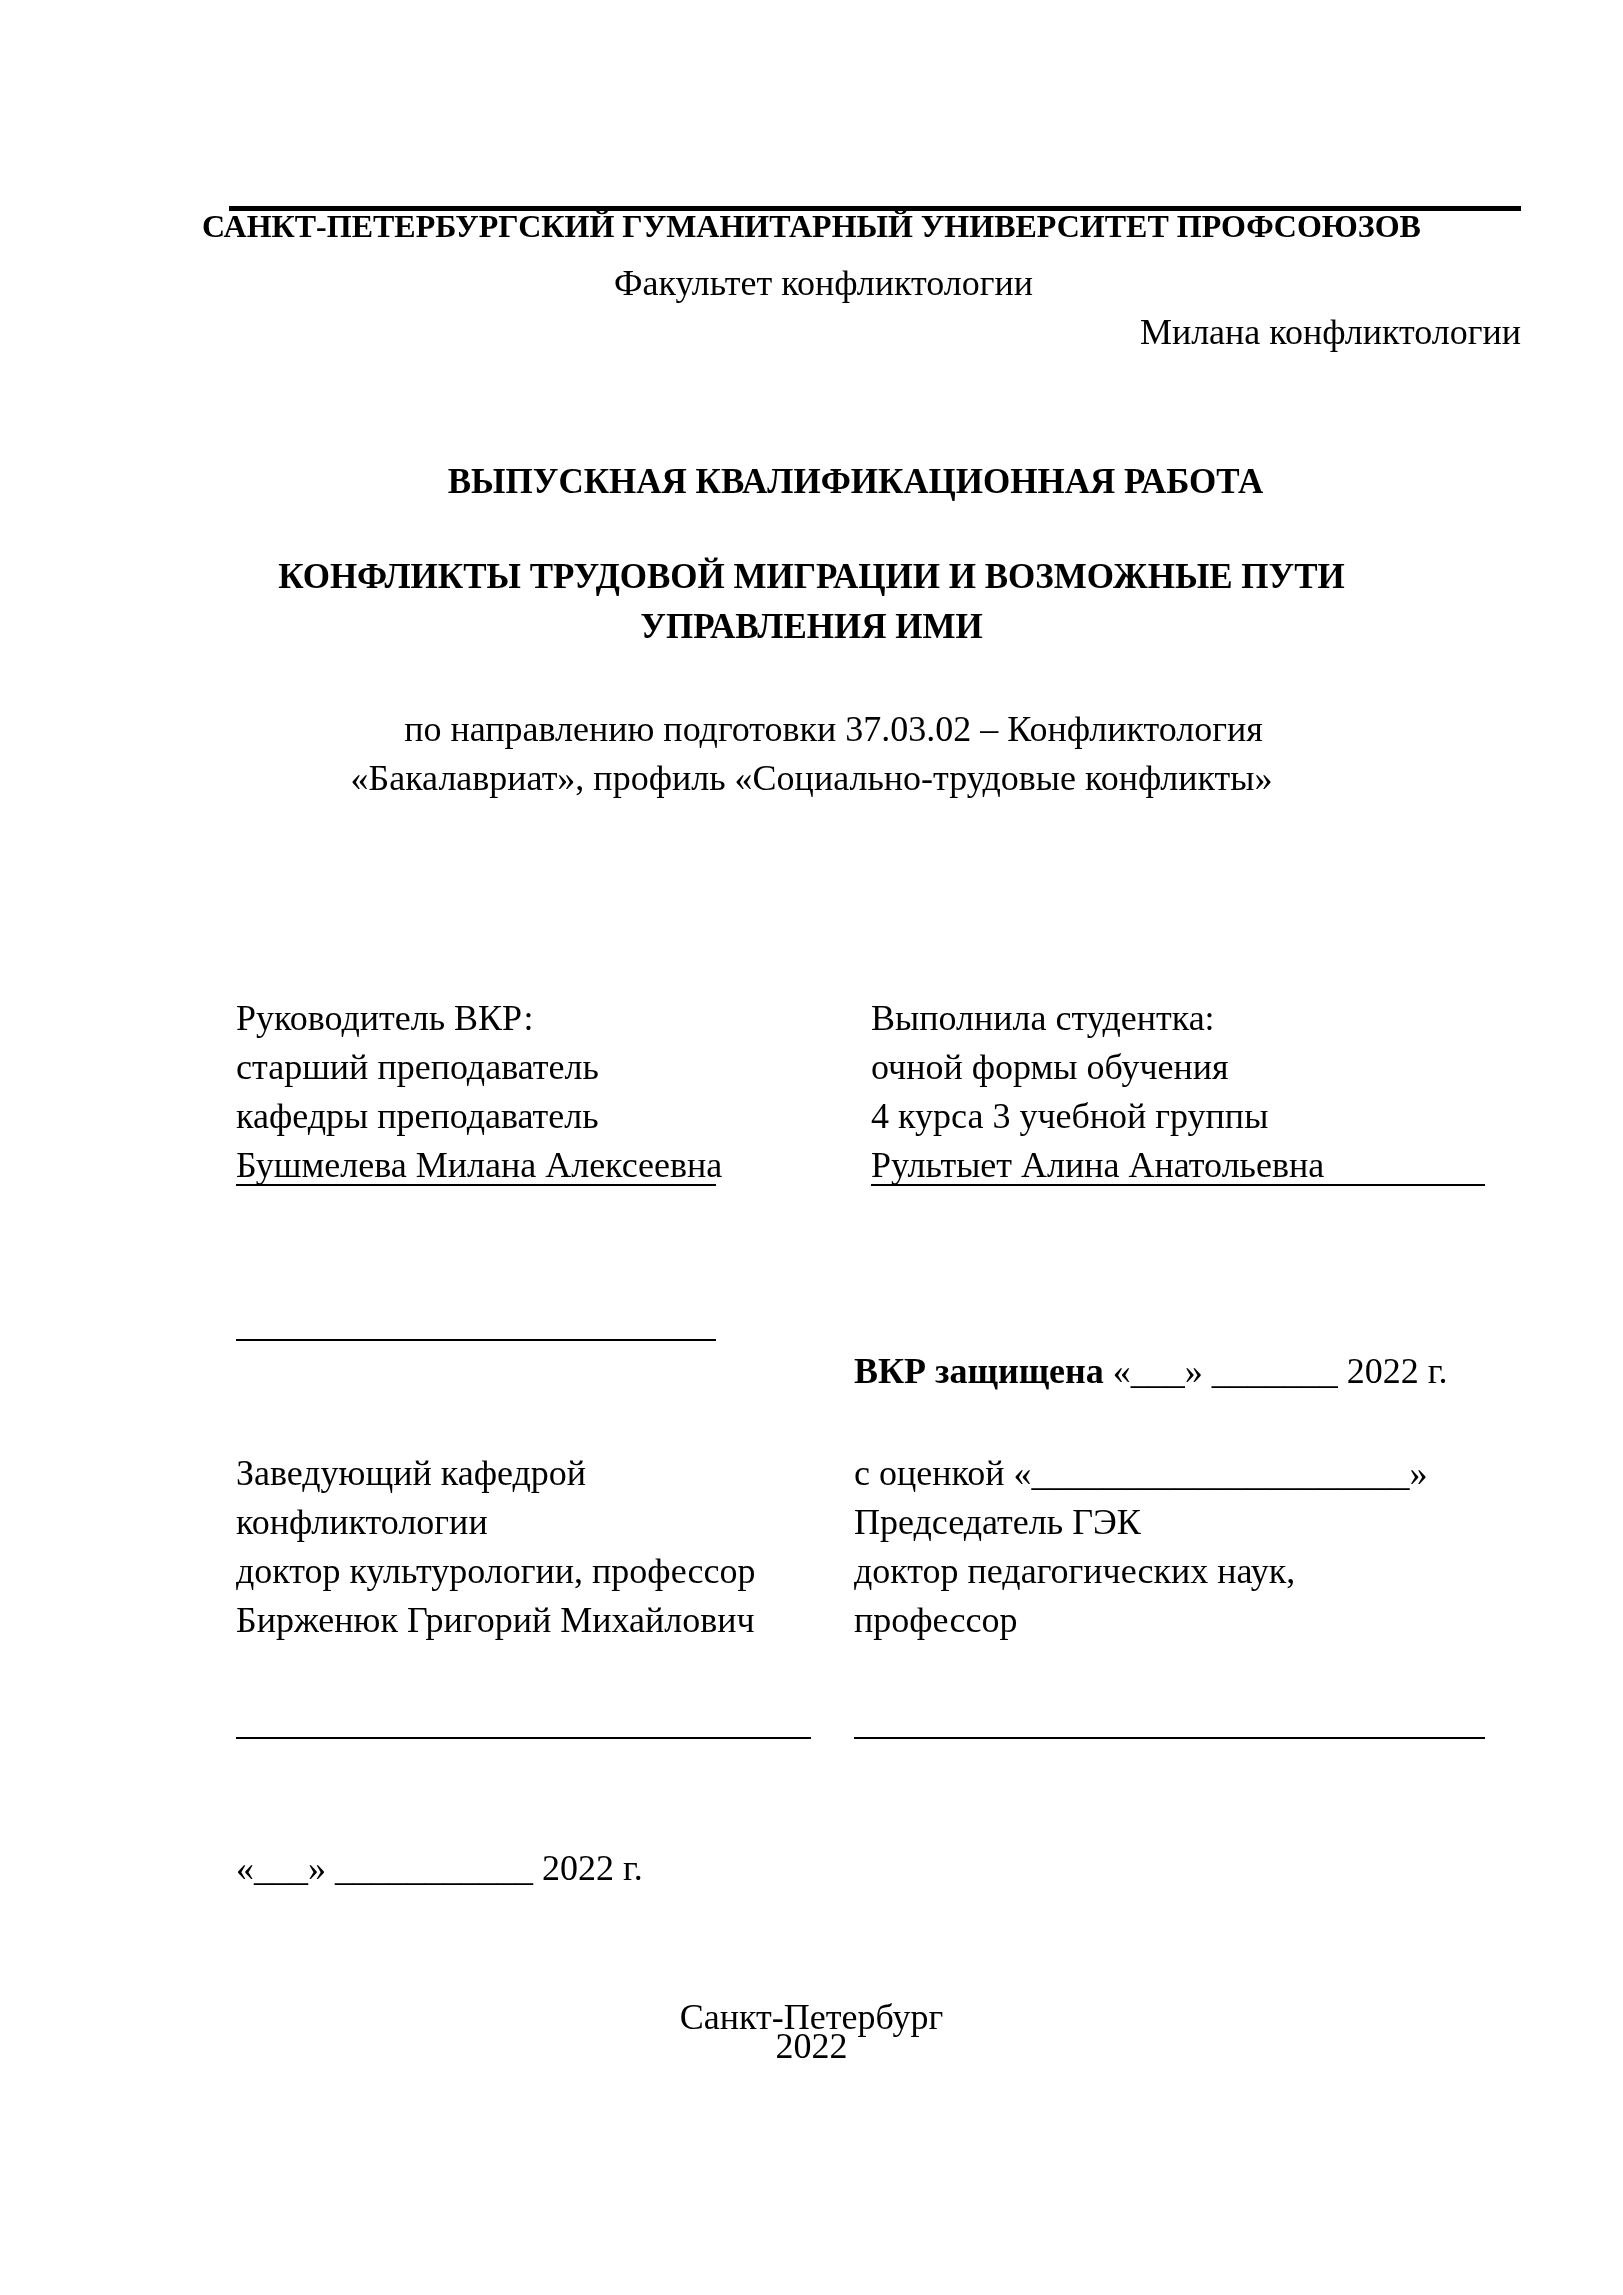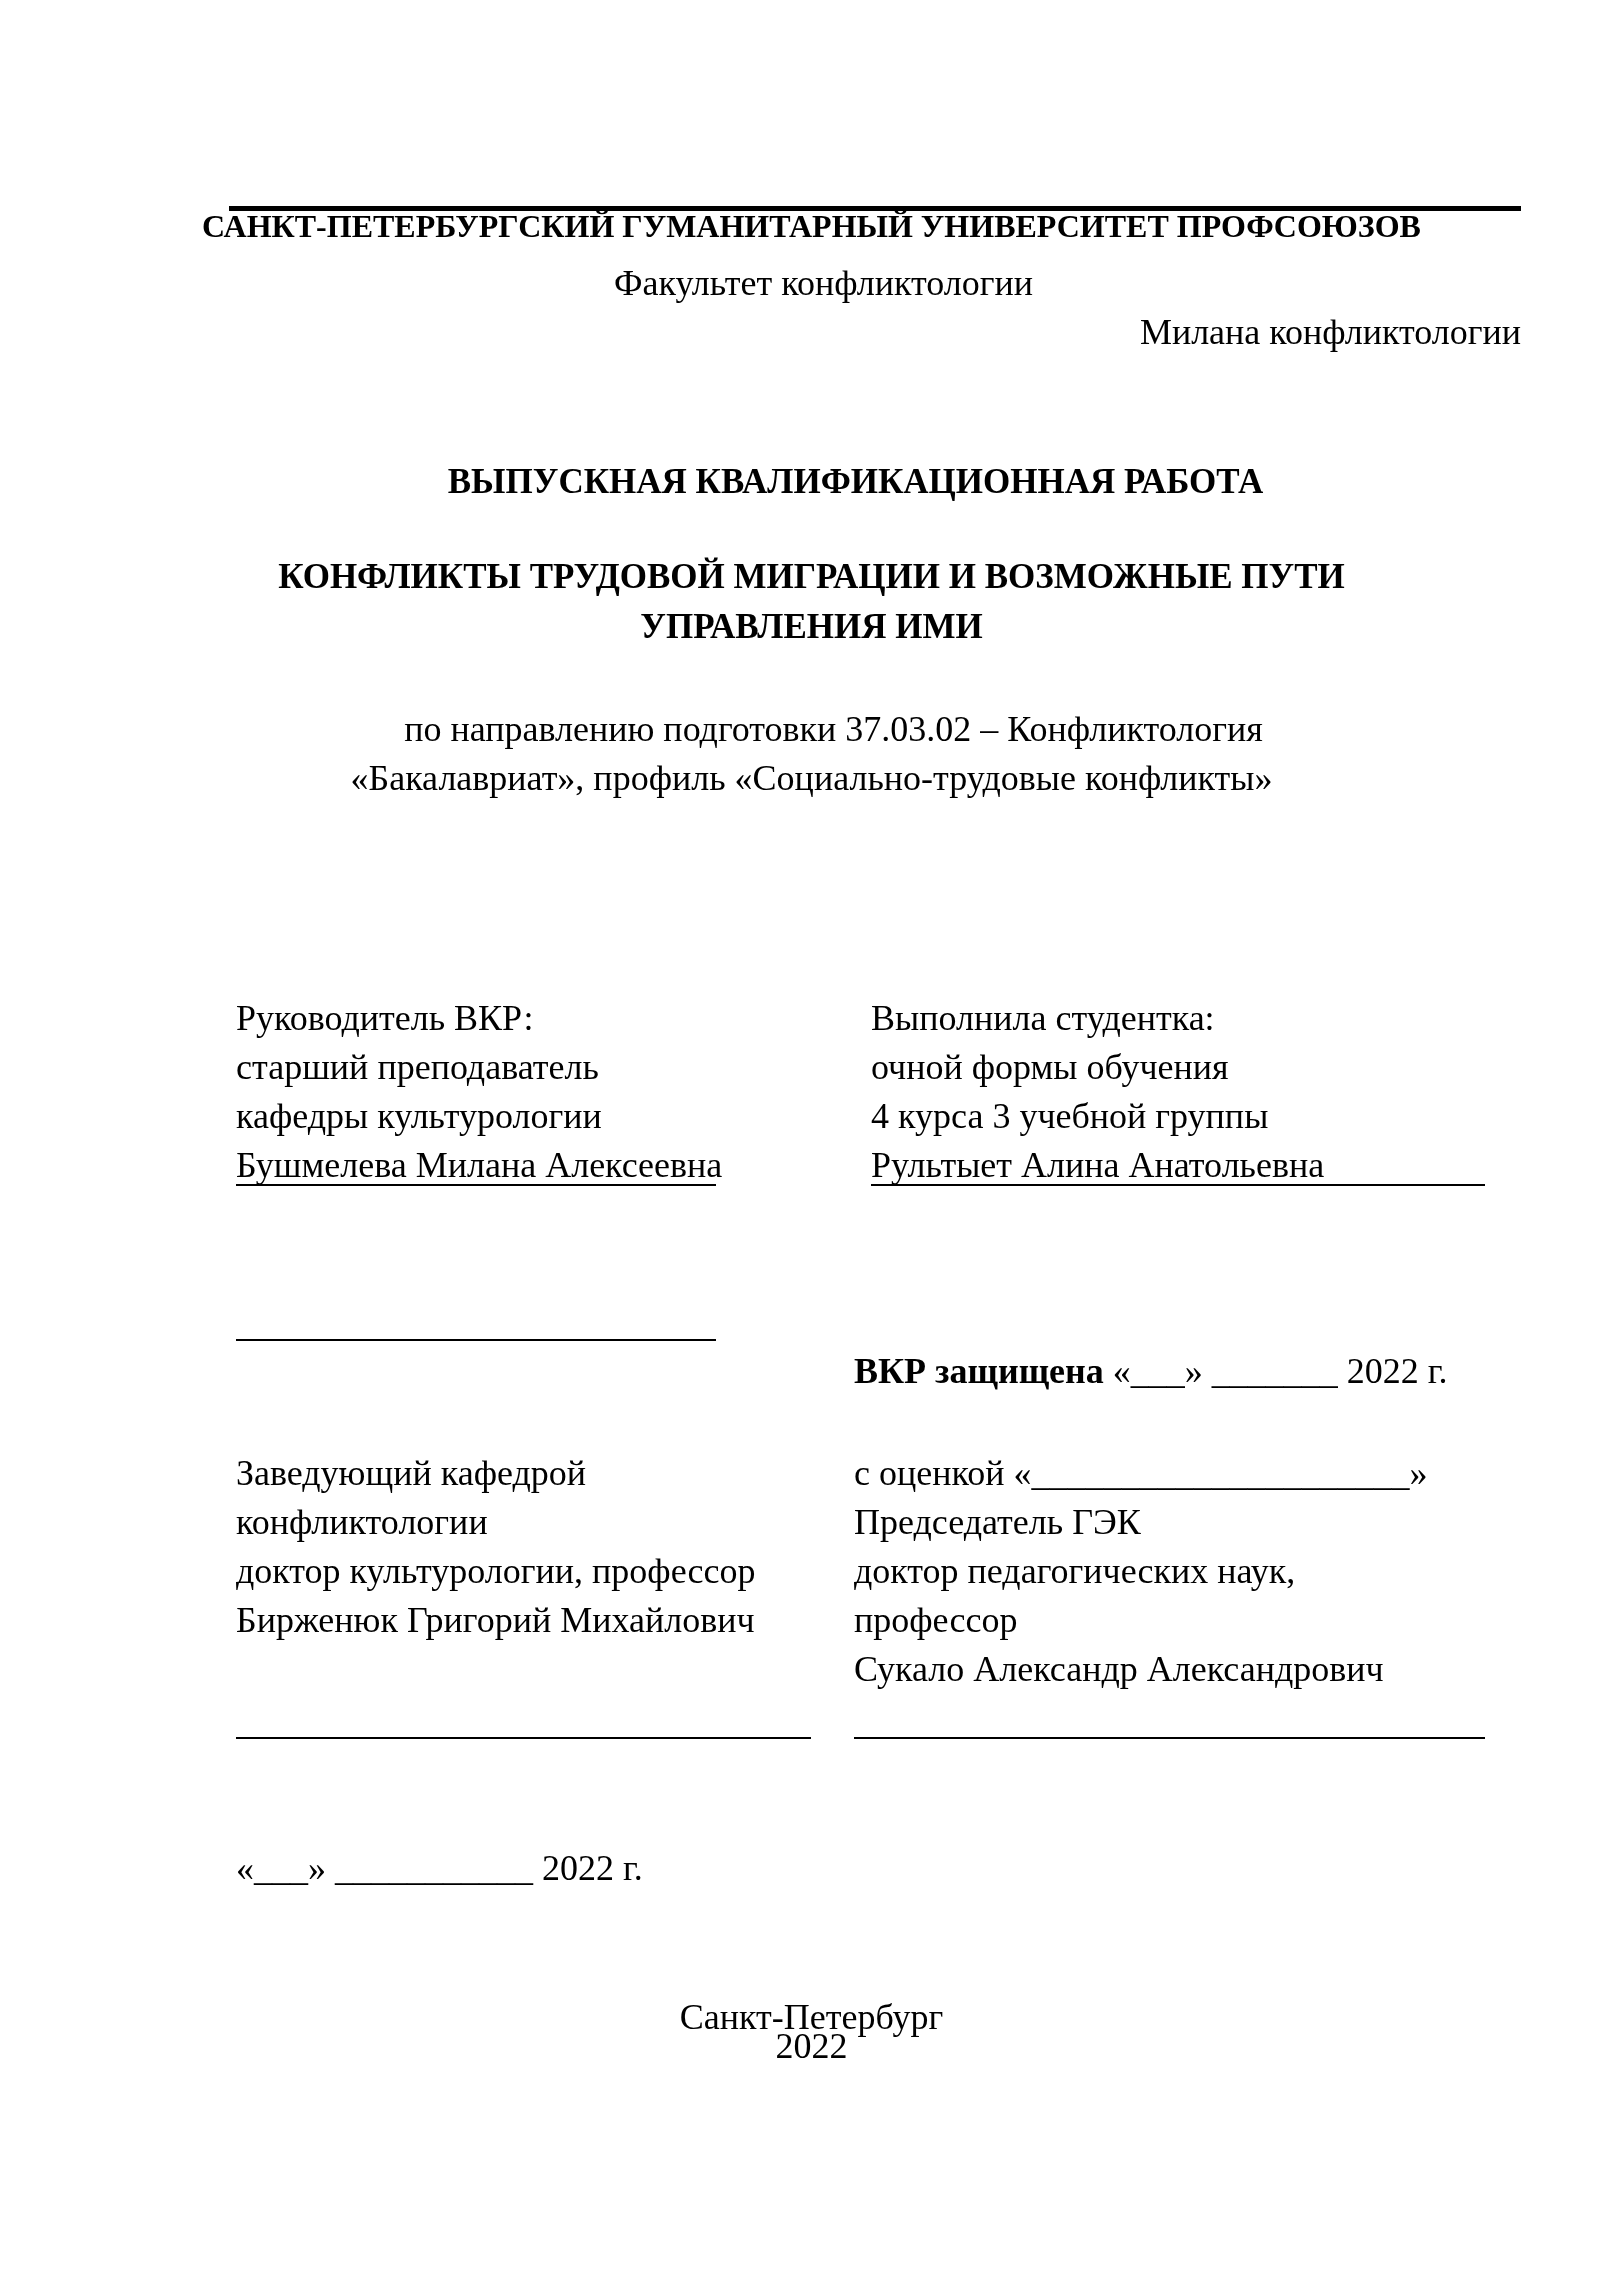--- a/index.html
+++ b/index.html
@@ -23,21 +23,21 @@
 
 <div class="abs t b center" style="top:420px; font-size:35px;padding-left:44px;">ВЫПУСКНАЯ КВАЛИФИКАЦИОННАЯ РАБОТА</div>
 <div class="abs t b center" style="top:515px; font-size:35px;">КОНФЛИКТЫ ТРУДОВОЙ МИГРАЦИИ И ВОЗМОЖНЫЕ ПУТИ</div>
 <div class="abs t b center" style="top:565px; font-size:35px;">УПРАВЛЕНИЯ ИМИ</div>
 <div class="abs t center" style="top:667px;padding-left:22px;">по направлению подготовки 37.03.02 – Конфликтология</div>
 <div class="abs t center" style="top:716px;">«Бакалавриат», профиль «Социально-трудовые конфликты»</div>
 
 <div class="abs col-line" style="top:950px; left:236px;">
   <div>Руководитель ВКР:</div>
   <div>старший преподаватель</div>
-  <div>кафедры культурологии</div>
+  <div>кафедры преподаватель</div>
   <div>Бушмелева Милана Алексеевна</div>
 </div>
 <div class="uline" style="top:1184px; left:236px; width:480px;"></div>
 
 <div class="abs col-line" style="top:950px; left:871px;">
   <div>Выполнила студентка:</div>
   <div>очной формы обучения</div>
   <div>4 курса 3 учебной группы</div>
   <div>Рультыет Алина Анатольевна</div>
 </div>
@@ -54,21 +54,20 @@
   <div>конфликтологии</div>
   <div>доктор культурологии, профессор</div>
   <div>Бирженюк Григорий Михайлович</div>
 </div>
 
 <div class="abs col-line" style="top:1405px; left:854px;">
   <div>с оценкой «_____________________»</div>
   <div>Председатель ГЭК</div>
   <div>доктор педагогических наук,</div>
   <div>профессор</div>
-  <div>Сукало Александр Александрович</div>
 </div>
 
 <div class="uline" style="top:1737px; left:236px; width:575px;"></div>
 <div class="uline" style="top:1737px; left:854px; width:631px;"></div>
 
 <div class="abs t" style="top:1806px; left:236px;">«___» ___________ 2022 г.</div>
 
 <div class="abs t center" style="top:1955px;">Санкт-Петербург</div>
 <div class="abs t center" style="top:1984px;">2022</div>
 

